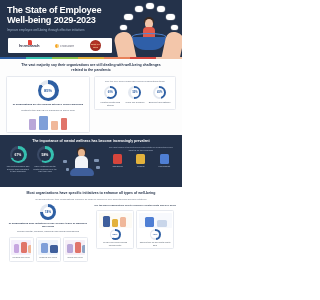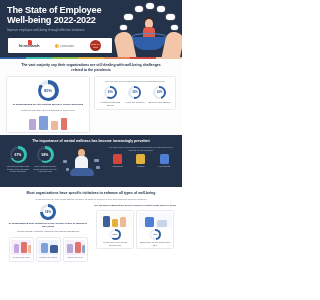--- a/index.html
+++ b/index.html
@@ -176,21 +176,21 @@
   .d-card .hole { inset:1.9px; }
   .d-card .val { font-size:2.4px; }
   .right-note { font-size:2.3px; line-height:2.9px; color:#424f63; font-weight:bold; }
 </style>
 </head>
 <body>
 
 <div class="page">
 
   <div class="header">
-    <div class="title">The State of Employee Well-being 2022-2022</div>
+    <div class="title">The State of Employee Well-being 2029-2023</div>
     <div class="subtitle">Improve employee well-being through effective initiatives</div>
 
     <div class="hero">
       <div class="bub" style="left:12px;top:12px;width:9px;height:6px;"></div>
       <div class="bub" style="left:23px;top:4px;width:8px;height:6px;"></div>
       <div class="bub" style="left:34px;top:1px;width:8px;height:6px;"></div>
       <div class="bub" style="left:45px;top:4px;width:8px;height:6px;"></div>
       <div class="bub" style="left:54px;top:12px;width:9px;height:6px;"></div>
       <div class="bub" style="left:8px;top:23px;width:7px;height:5px;"></div>
       <div class="bub" style="left:59px;top:23px;width:7px;height:5px;"></div>

